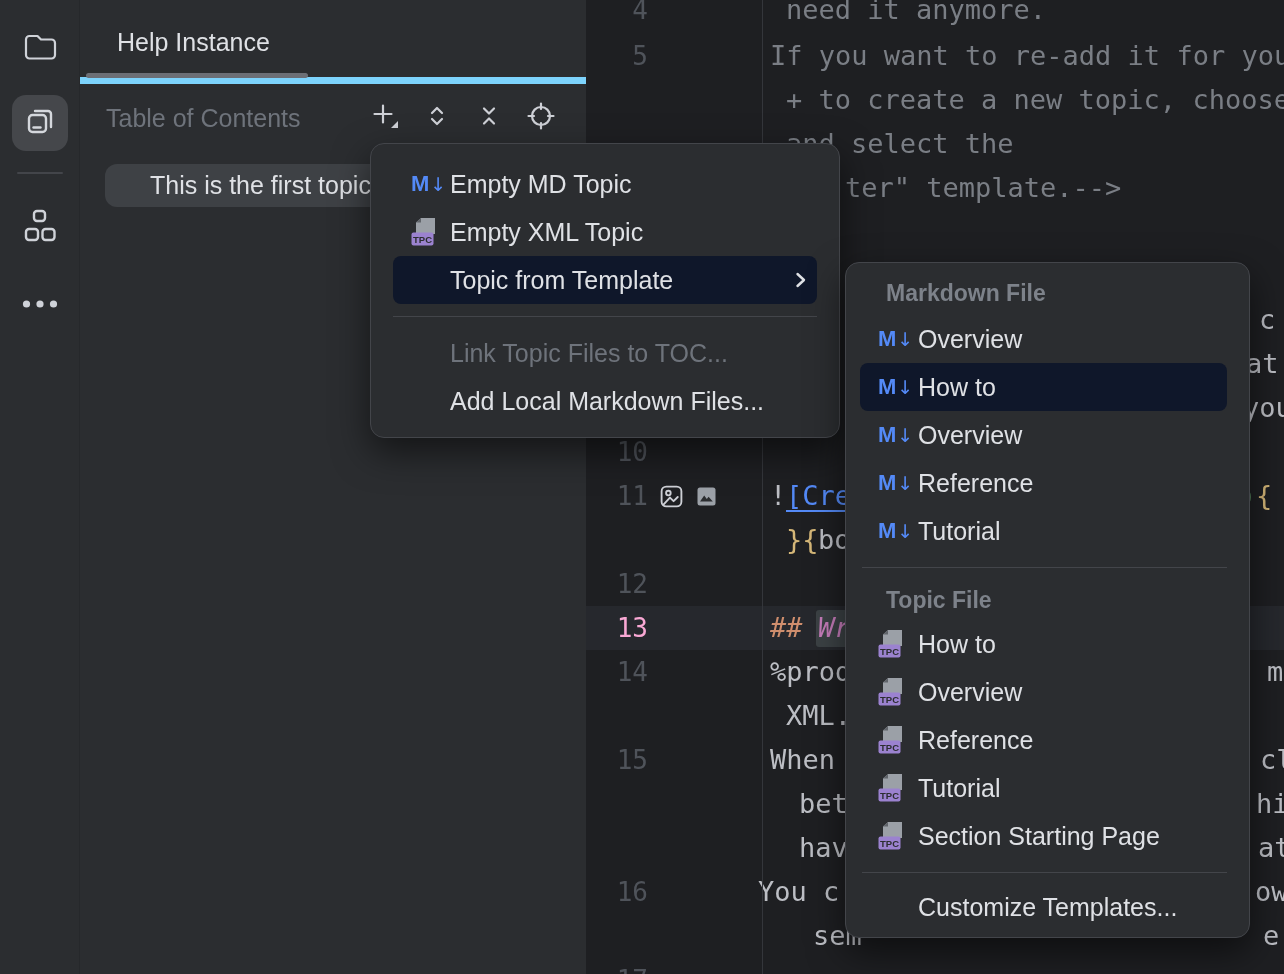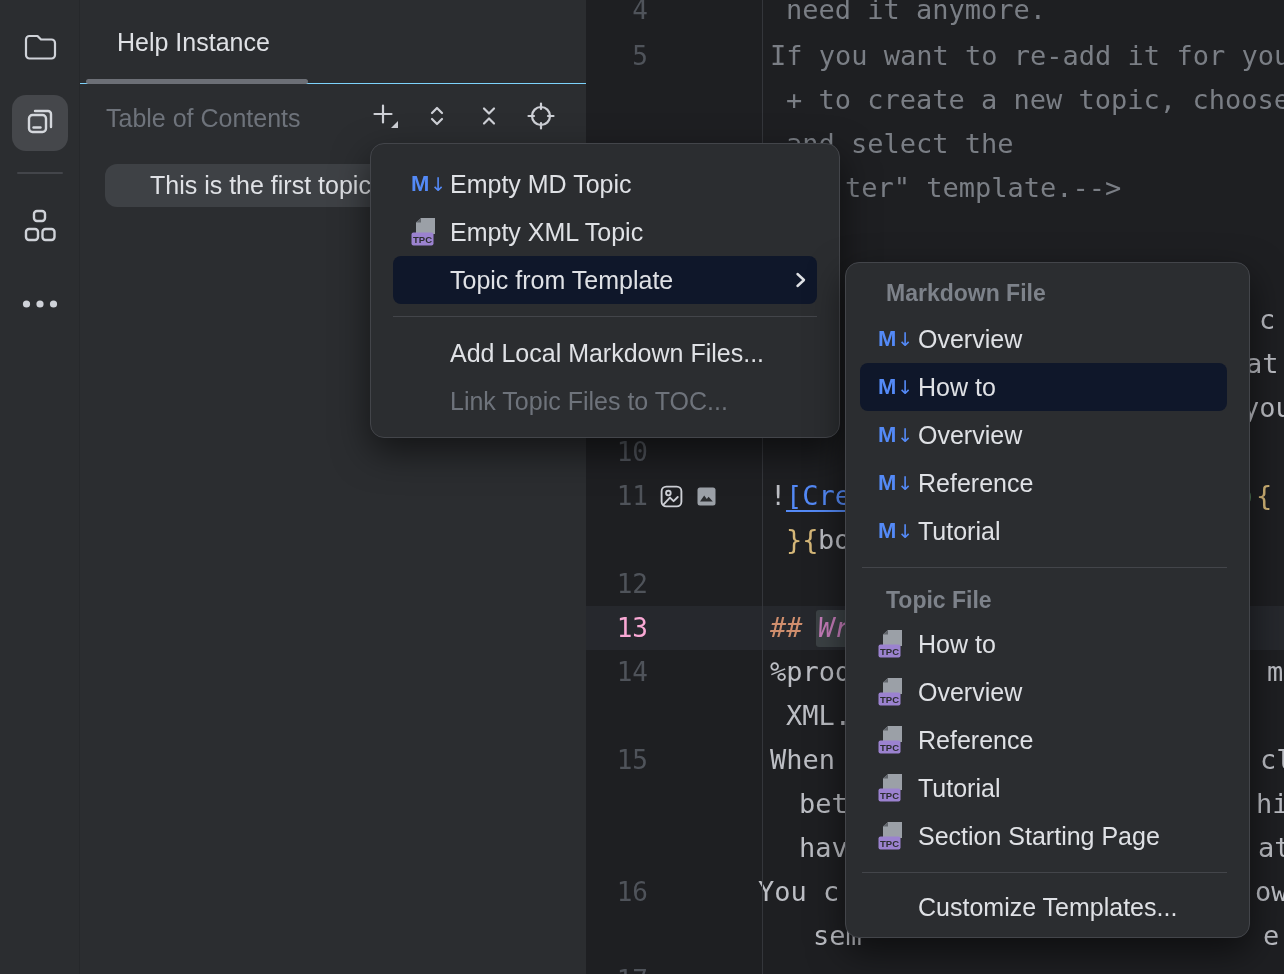--- a/index.html
+++ b/index.html
@@ -16,21 +16,21 @@
     background: #2b2d30; border-right: 1px solid #26282b; z-index: 2; }
   .ab-btn { position: absolute; left: 12px; width: 56px; height: 56px;
     display: flex; align-items: center; justify-content: center; border-radius: 14px; }
   .ab-btn.sel { background: #45474b; }
   .ab-divider { position: absolute; left: 17px; top: 172px; width: 46px; height: 2px;
     background: #43454a; border-radius: 1px; }
 
   
   .panel { position: absolute; left: 80px; top: 0; width: 506px; height: 974px;
     background: #2b2d30; z-index: 2; }
-  .panel-header { position: relative; height: 84px; border-bottom: 1px solid #7dd3fc; }
+  .panel-header { position: relative; height: 84px; border-bottom: 7px solid #7dd3fc; }
   .panel-title { position: absolute; left: 37px; top: 0; line-height: 84px;
     font-size: 25px; font-weight: 500; color: #dfe1e5; }
   .tab-underline { position: absolute; left: 6px; bottom: -1px; width: 222px; height: 5px;
     background: #6c6f76; border-radius: 3px; }
   .toc-bar { position: relative; height: 68px; display: flex; align-items: center; }
   .toc-label { margin-left: 26px; font-size: 25px; color: #6e737b; }
   .toc-actions { margin-left: auto; margin-right: 30px; display: flex; align-items: center; gap: 22px; }
   .tb-btn { width: 30px; height: 30px; display: flex; align-items: center; justify-content: center; }
   .toc-item { position: absolute; left: 25px; top: 164px; width: 430px; height: 43px;
     background: #3e4145; border-radius: 12px; color: #dfe1e5; font-size: 25px;
@@ -298,27 +298,27 @@
   <div class="m-item selected">
     <span class="slot"></span>
     <span>Topic from Template</span>
     <span class="m-arrow">
       <svg width="13" height="22" viewBox="0 0 13 22" fill="none" stroke="#dfe1e5" stroke-width="2.4" stroke-linecap="round" stroke-linejoin="round">
         <path d="M3.5 5 L10 11 L3.5 17"></path>
       </svg>
     </span>
   </div>
   <div class="sep"></div>
-  <div class="m-item">
-    <span class="slot"></span>
-    <span>Add Local Markdown Files...</span>
-  </div>
   <div class="m-item disabled">
     <span class="slot"></span>
     <span>Link Topic Files to TOC...</span>
+  </div>
+  <div class="m-item">
+    <span class="slot"></span>
+    <span>Add Local Markdown Files...</span>
   </div>
 </div>
 
 <div class="popup menu2">
   <div class="sec-header first">Markdown File</div>
   <div class="m-item">
     <span class="slot">
         <span class="md-ic">
           <b>M</b>
           <span class="dn">↓</span>

